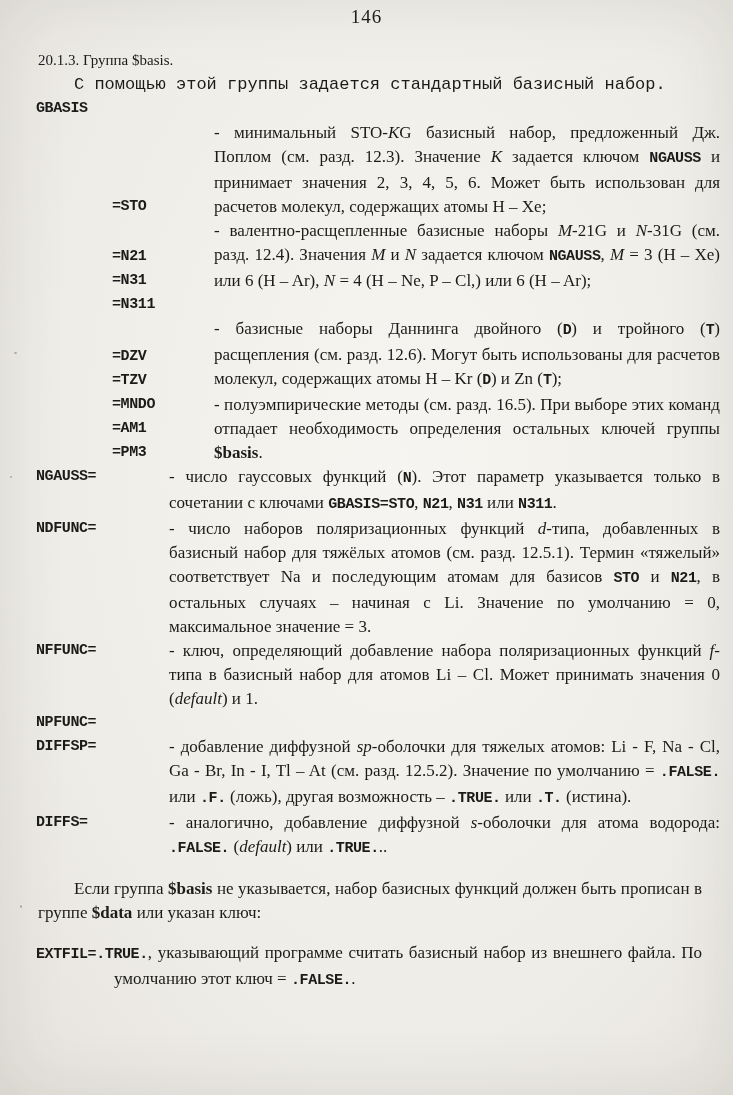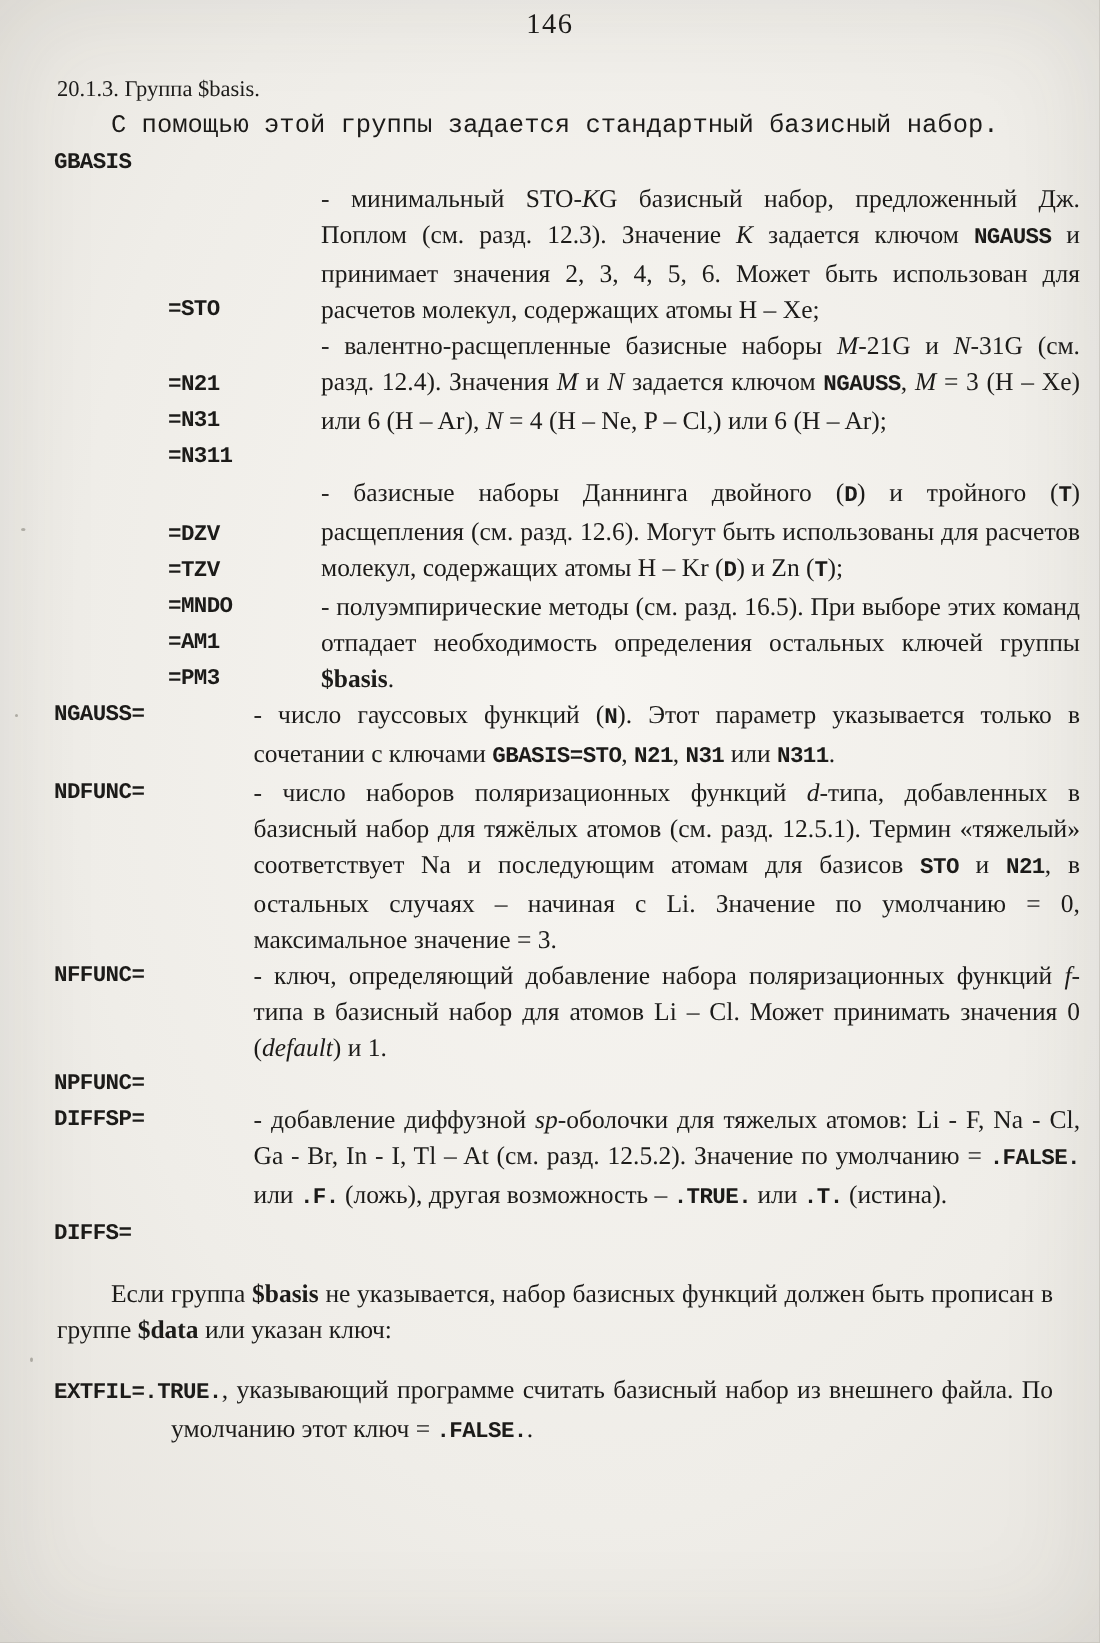--- a/index.html
+++ b/index.html
@@ -143,20 +143,21 @@
       <div class="entry main">
         <div class="keycol">
           <div>DIFFSP=</div>
         </div>
         <div class="textcol"><span>- добавление диффузной </span><span class="r-i">sp</span><span>-оболочки для тяжелых атомов: Li - F, Na - Cl, Ga - Br, In - I, Tl – At (см. разд. 12.5.2). Значение по умолчанию = </span><span class="r-m">.FALSE.</span><span> или </span><span class="r-m">.F.</span><span> (ложь), другая возможность – </span><span class="r-m">.TRUE.</span><span> или </span><span class="r-m">.T.</span><span> (истина).</span></div>
       </div>
       <div class="entry main">
         <div class="keycol">
           <div>DIFFS=</div>
         </div>
+        <div class="textcol"><span>- аналогично, добавление диффузной </span><span class="r-i">s</span><span>-оболочки для атома водорода: </span><span class="r-m">.FALSE.</span><span> (</span><span class="r-i">default</span><span>) или </span><span class="r-m">.TRUE.</span><span>..</span></div>
       </div>
     </div>
   <div class="para closing"><span>Если группа </span><span class="r-b">$basis</span><span> не указывается, набор базисных функций должен быть прописан в группе </span><span class="r-b">$data</span><span> или указан ключ:</span></div>
   <div class="para extfil"><span class="r-m">EXTFIL=.TRUE.</span><span>, указывающий программе считать базисный набор из внешнего файла. По умолчанию этот ключ = </span><span class="r-m">.FALSE.</span><span>.</span></div>
   <div class="speck" style="left:14px;top:352px;width:3px;height:2px;"></div>
   <div class="speck" style="left:10px;top:476px;width:2px;height:2px;"></div>
   <div class="speck" style="left:20px;top:905px;width:2px;height:3px;"></div>
 </div>
 
 </body></html>

